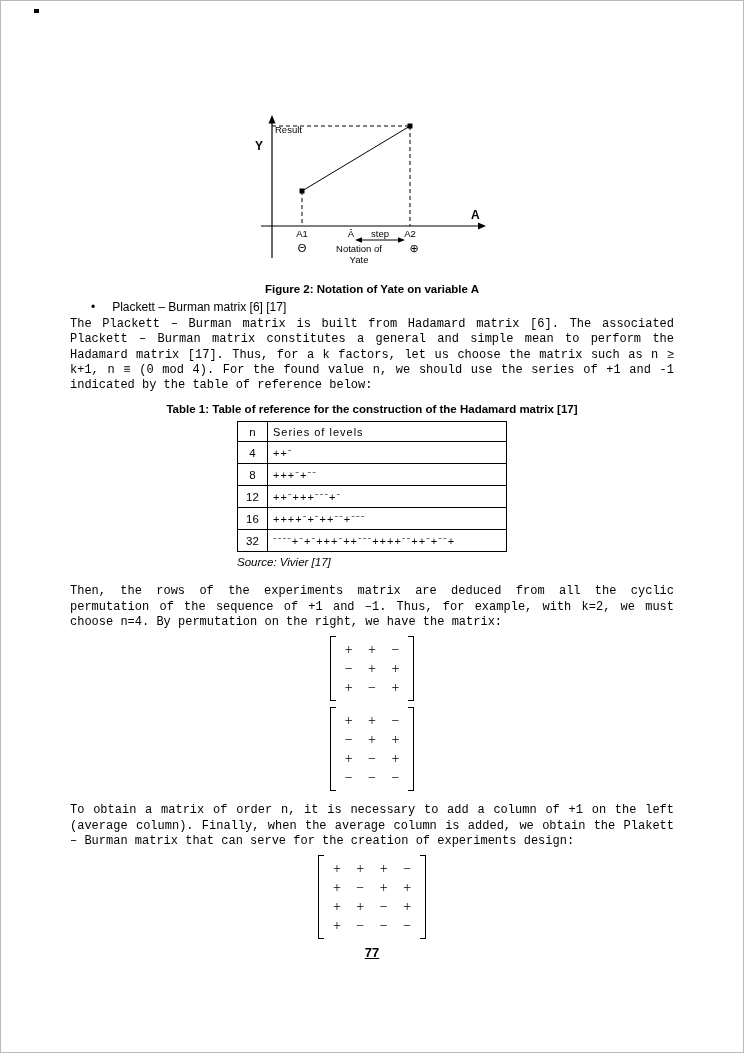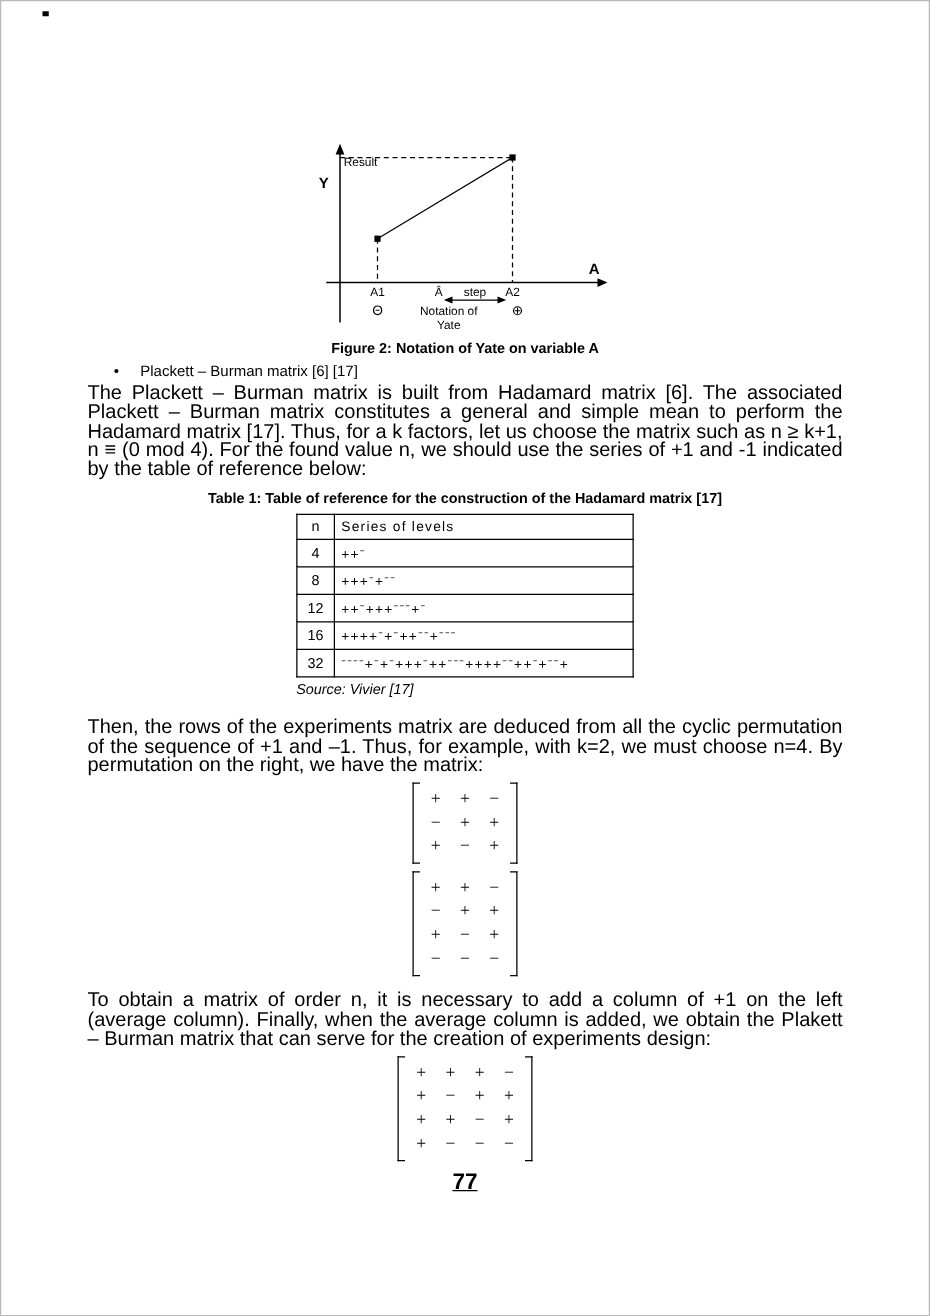--- a/index.html
+++ b/index.html
@@ -19,25 +19,25 @@
   
   .figure-wrap { width:max-content; margin:0 auto; }
   svg.figure { display:block; margin:0 auto; }
   svg .axis { stroke:#000; stroke-width:1.2; fill:none; }
   svg .thin { stroke:#000; stroke-width:1; fill:none; }
   svg .dash { stroke:#000; stroke-width:1; stroke-dasharray:4 3; fill:none; }
   svg text.t { font-family:"Liberation Sans", sans-serif; font-size:9.5px; fill:#000; }
   svg text.mid { text-anchor:middle; }
   svg text.bold { font-weight:bold; font-size:12px; }
   svg text.sym { font-size:11px; }
-  .figure-caption { text-align:center; font-weight:bold; font-size:11.5px; margin-top:8px; }
+  .figure-caption { text-align:center; font-weight:bold; font-size:11.5px; margin-top:18px; }
 
   
   .bullet-line { margin:5px 0 2px; padding-left:21px; display:flex; gap:17px; font-size:12px; line-height:15px; }
-  .para { font-size:16px; line-height:15.3px; text-align:justify; }
+  .para { font-size:12px; line-height:15.3px; text-align:justify;font-family:Liberation Mono, monospace; }
   .table-caption { text-align:center; font-weight:bold; font-size:11.5px; margin-top:10px; }
 
   
   table.ref { border-collapse:collapse; margin:6px auto 0; width:270px; table-layout:fixed; }
   table.ref th, table.ref td {
     border:1px solid #000; font-size:11.5px; font-weight:normal;
     padding:3px 5px; height:20px; vertical-align:middle; text-align:left;
   }
   table.ref .col-n { width:30px; text-align:center; }
   table.ref .col-series { letter-spacing:1px; font-size:11px; }
@@ -49,21 +49,21 @@
   .bracket.left  { border-left:1.2px solid #000; }
   .bracket.right { border-right:1.2px solid #000; }
   .matrix-rows { padding:4px 9px; display:flex; flex-direction:column; }
   .matrix-row {
     font-family:"Liberation Serif", serif; font-size:14px; line-height:19px;
     word-spacing:12px; text-align:center; white-space:pre;
   }
 
   .spacer-lg { height:16px; }
   .spacer-sm { height:6px; }
-  .page-number { text-align:center; font-weight:bold; font-size:18px; margin-top:6px;text-decoration:underline; }
+  .page-number { text-align:center; font-weight:bold; font-size:13px; margin-top:6px;text-decoration:underline; }
 </style>
 </head>
 <body>
 
 <div class="page">
   <div class="stray-mark"></div>
 
   <div class="figure-wrap">
     <svg class="figure" width="250" height="152" viewBox="0 0 250 152">
 

